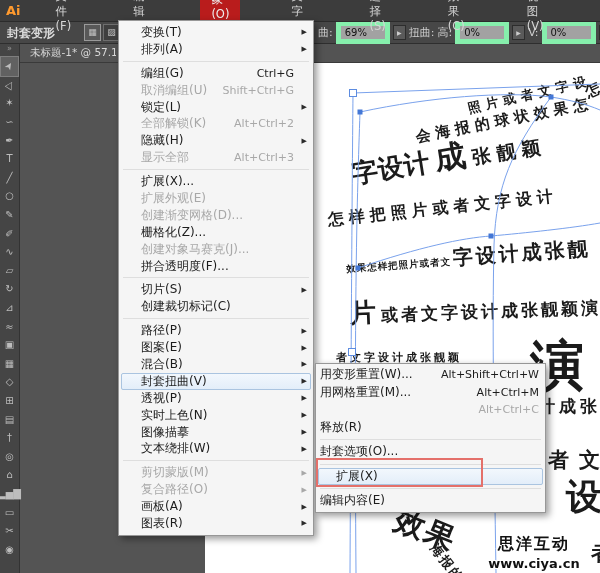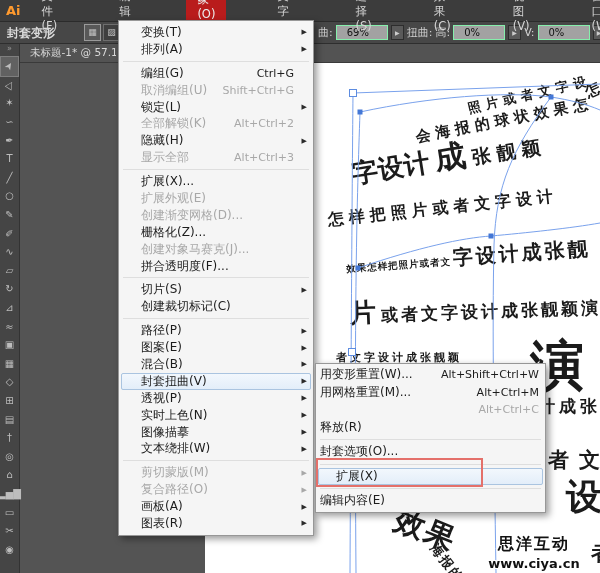--- a/index.html
+++ b/index.html
@@ -3,43 +3,43 @@
 <meta charset="utf-8">
 <style>
   html,body{margin:0;padding:0;}
   body{width:600px;height:573px;overflow:hidden;background:#fff;
        font-family:"DejaVu Sans","Liberation Sans",sans-serif;position:relative;}
   .stage{position:absolute;inset:0;}
 
   
   .menubar{position:absolute;left:0;top:0;width:600px;height:21px;background:#3c3c3c;
            display:flex;align-items:center;z-index:20;border-bottom:1px solid #2b2b2b;}
-  .logo{color:#ff9a2e;font-weight:bold;font-size:13px;margin:0 10px 0 6px;}
+  .logo{color:#ff9a2e;font-weight:bold;font-size:13px;margin:0 24px 0 6px;}
   .mbar-items{display:flex;height:100%;gap:40px;}
   .mbar-items .mitem{color:#d6d6d6;font-size:11.5px;padding:0 11px;display:flex;align-items:center;cursor:default;}
   .mbar-items .mitem.active{background:#b91c1c;color:#eee;align-items:flex-end;}
   .br-btn{margin-left:18px;width:40px;height:13px;border:1px solid #8a8a8a;border-radius:6px;
           color:#b5b5b5;font-size:8.5px;display:flex;align-items:center;justify-content:center;}
   .workspace{margin-left:12px;display:flex;align-items:center;gap:3px;}
   .ws-grid{width:14px;height:11px;background:#202020;border:1px solid #777;display:grid;
            grid-template-columns:6px 1fr;}
   .ws-grid i{background:#8fa8c8;margin:1px;}
   .ws-caret{color:#bbb;font-size:6px;}
 
   .optionsbar{position:absolute;left:0;top:21px;width:600px;height:22px;background:#474747;
               border-bottom:1px solid #2e2e2e;z-index:19;}
   .mode-label{position:absolute;left:7px;top:4px;font-size:12px;font-weight:bold;color:#dadada;}
   .env-btn{position:absolute;top:3px;width:15px;height:15px;background:#3f3f3f;border:1px solid #6e6e6e;
            color:#c0c0c0;font-size:9px;line-height:14px;text-align:center;}
   .env-btn.b1{left:84px;border-color:#9a9a9a;background:#585858;}
   .env-btn.b2{left:103px;}
   .ob-right{position:absolute;left:318px;top:0;height:22px;display:flex;align-items:center;gap:3px;}
   .ob-label{color:#cfcfcf;font-size:11px;white-space:nowrap;}
-  .field{width:40px;height:13px;background:#a2a2a2;border:1px solid #86efac;color:#111;
-         font-size:10px;line-height:13px;padding-left:10px;}
+  .field{width:40px;height:13px;background:#a2a2a2;border:5px solid #86efac;color:#111;
+         font-size:10px;line-height:13px;padding-left:4px;}
   .step{width:11px;height:13px;background:#5a5a5a;border:1px solid #2d2d2d;color:#ccc;font-size:6px;
         display:flex;align-items:center;justify-content:center;}
   .panel-ico{color:#cfcfcf;font-size:13px;margin-left:5px;}
 
   .tabbar{position:absolute;left:0;top:43px;width:600px;height:19px;background:#535353;
           border-bottom:1px solid #3a3a3a;z-index:12;}
   .tabtitle{position:absolute;left:30px;top:3px;width:86px;overflow:hidden;white-space:nowrap;
             color:#d8d8d8;font-size:10.5px;}
 
   

